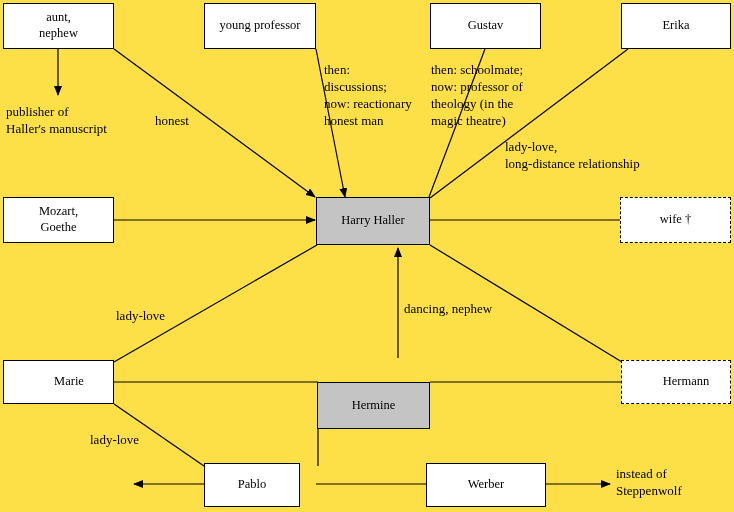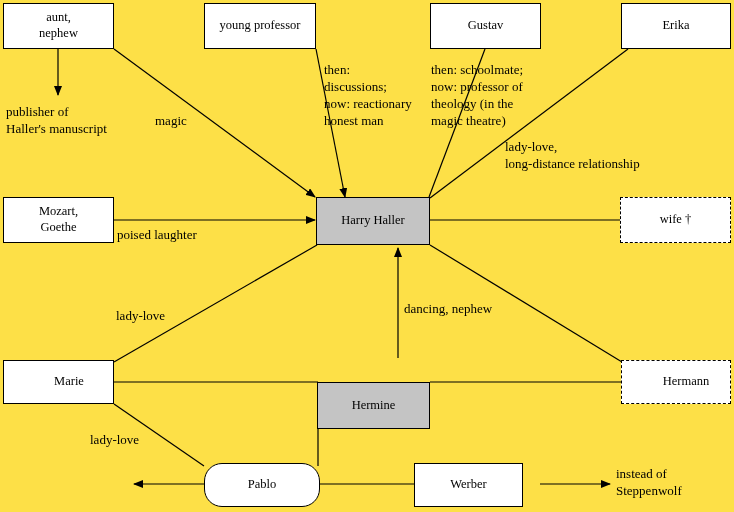--- a/index.html
+++ b/index.html
@@ -136,51 +136,50 @@
   </div>
 
   <div class="node filled" style="left:317px; top:358px; width:113px; height:47px;margin-top:24px;">
     <span style="white-space:pre-line;">Hermine</span>
   </div>
 
   <div class="node dashed" style="left:621px; top:360px; width:110px; height:44px;padding-left:24px;">
     <span style="white-space:pre-line;">Hermann</span>
   </div>
 
-  <div class="node" style="left:204px; top:463px; width:116px; height:44px;border-radius:18px;">
+  <div class="node" style="left:204px; top:463px; width:96px; height:44px;">
     <span style="white-space:pre-line;">Pablo</span>
   </div>
 
-  <div class="node" style="left:414px; top:463px; width:109px; height:44px;">
+  <div class="node" style="left:426px; top:463px; width:120px; height:44px;">
     <span style="white-space:pre-line;">Werber</span>
   </div>
 
   <div class="label" style="left:6px; top:104px; width:140px;">publisher of
 Haller's manuscript</div>
 
 
   <div class="label" style="left:616px; top:466px; width:110px;">instead of
 Steppenwolf</div>
 
-  <div class="label" style="left:155px; top:113px; width:90px;">magic</div>
+  <div class="label" style="left:155px; top:113px; width:90px;">honest</div>
 
   <div class="label" style="left:324px; top:62px; width:96px;">then:
 discussions;
 now: reactionary
 honest man</div>
 
   <div class="label" style="left:431px; top:62px; width:120px;">then: schoolmate;
 now: professor of
 theology (in the
 magic theatre)</div>
 
   <div class="label" style="left:505px; top:139px; width:180px;">lady-love,
 long-distance relationship</div>
 
-  <div class="label" style="left:117px; top:227px; width:140px;">poised laughter</div>
 
   <div class="label" style="left:116px; top:308px; width:80px;">lady-love</div>
 
   <div class="label" style="left:404px; top:301px; width:130px;">dancing, nephew</div>
 
   <div class="label" style="left:90px; top:432px; width:80px;">lady-love</div>
 
 </div>
 
 </body></html>

